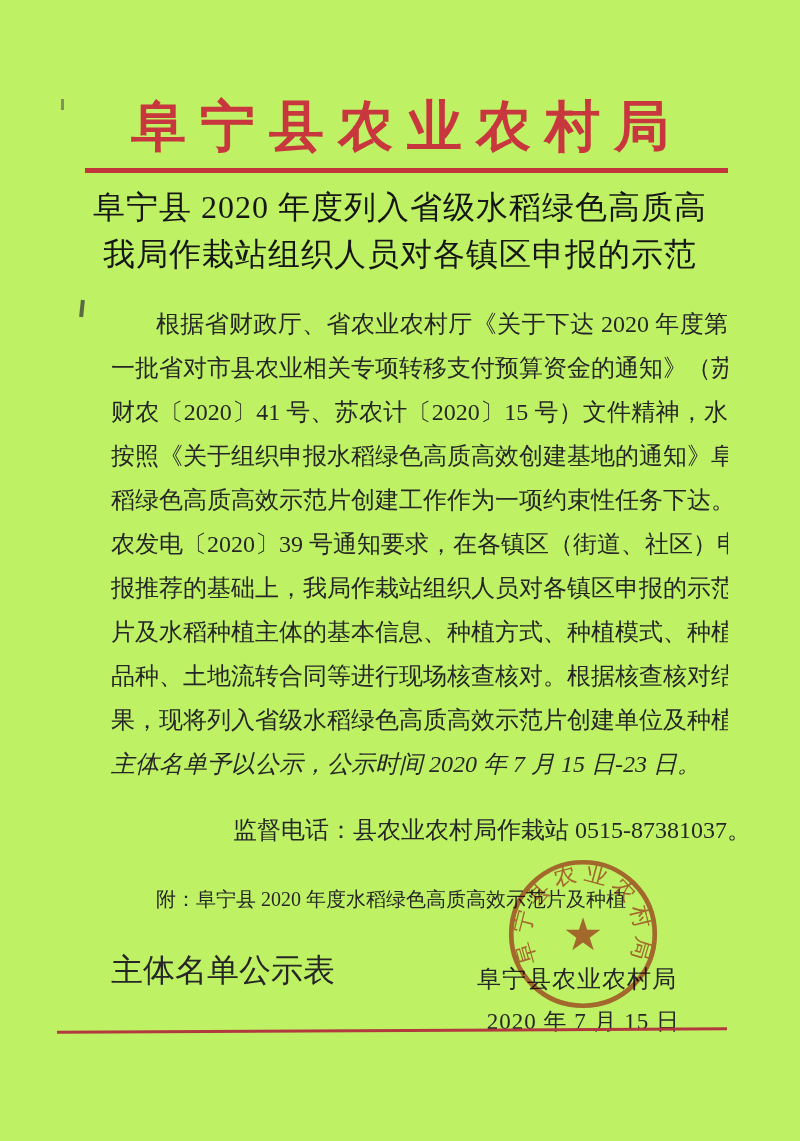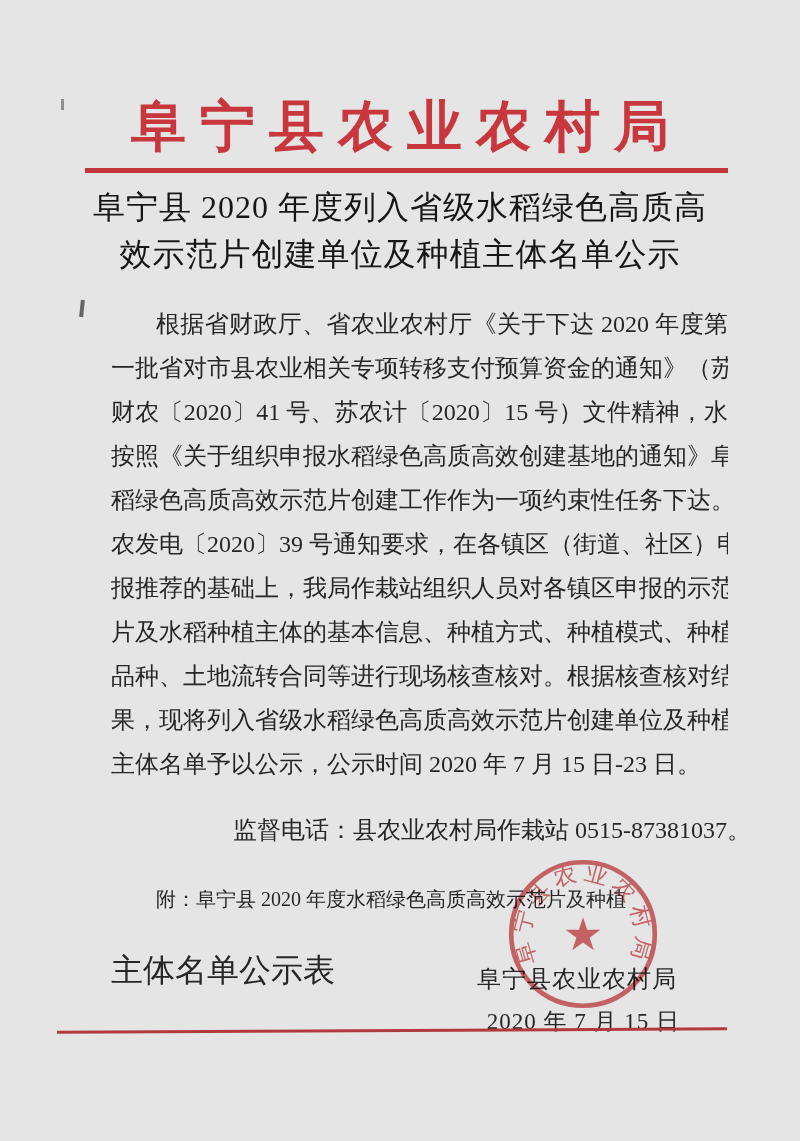--- a/index.html
+++ b/index.html
@@ -1,19 +1,19 @@
 <!DOCTYPE html>
 <html><head>
 <meta charset="utf-8">
 <style>
   html,body { margin:0; padding:0; background:#ffffff; }
   .page {
     position:relative;
     width:800px; height:1141px;
-    background:#e5e5e5;
+    background:#bef264;
     overflow:hidden;
     font-family:"Liberation Serif","DejaVu Serif",serif;
     color:#2a2a2a;
   }
   .agency {
     position:absolute; top:90px; left:0; width:100%;
     text-align:center;
     font-size:55px; font-weight:bold;
     letter-spacing:14px; text-indent:14px;
     color:#c8373e;
@@ -34,21 +34,21 @@
   .body-text {
     position:absolute; top:302px; left:111px; width:617px;
     font-size:24px; color:#262626;
   }
   .bline {
     height:44px; line-height:44px;
     text-align:justify; text-align-last:justify;
     overflow:hidden; white-space:nowrap;
   }
   .bline.first { text-indent:45px; }
-  .bline.last  { text-align-last:left; }
+  .bline.last  { text-align-last:left;font-style:italic; }
   .phone-line {
     position:absolute; top:814px; left:111px; width:640px;
     font-size:24px; text-indent:45px; white-space:nowrap; color:#262626;text-align:right;
   }
   .attach-line1 {
     position:absolute; top:878px; left:111px; width:640px;
     font-size:20px; text-indent:45px; white-space:nowrap; color:#262626;margin-top:8px;
   }
   .attach-line2 {
     position:absolute; top:933px; left:111px; width:640px;
@@ -93,21 +93,21 @@
 
   <div class="speck-b"></div>
   <div class="speck-a"></div>
 
   <div class="agency">阜宁县农业农村局</div>
 
   <div class="rule-top"></div>
 
   <div class="doc-title">
     <div>阜宁县 2020 年度列入省级水稻绿色高质高</div>
-    <div>效示范片创建单位及种植主体名单公示</div>
+    <div>我局作栽站组织人员对各镇区申报的示范</div>
   </div>
 
   <div class="body-text">
     <div class="bline first">根据省财政厅、省农业农村厅《关于下达 2020 年度第</div>
     <div class="bline">一批省对市县农业相关专项转移支付预算资金的通知》（苏</div>
     <div class="bline">财农〔2020〕41 号、苏农计〔2020〕15 号）文件精神，水</div>
     <div class="bline">按照《关于组织申报水稻绿色高质高效创建基地的通知》阜</div>
     <div class="bline">稻绿色高质高效示范片创建工作作为一项约束性任务下达。</div>
     <div class="bline">农发电〔2020〕39 号通知要求，在各镇区（街道、社区）申</div>
     <div class="bline">报推荐的基础上，我局作栽站组织人员对各镇区申报的示范</div>

